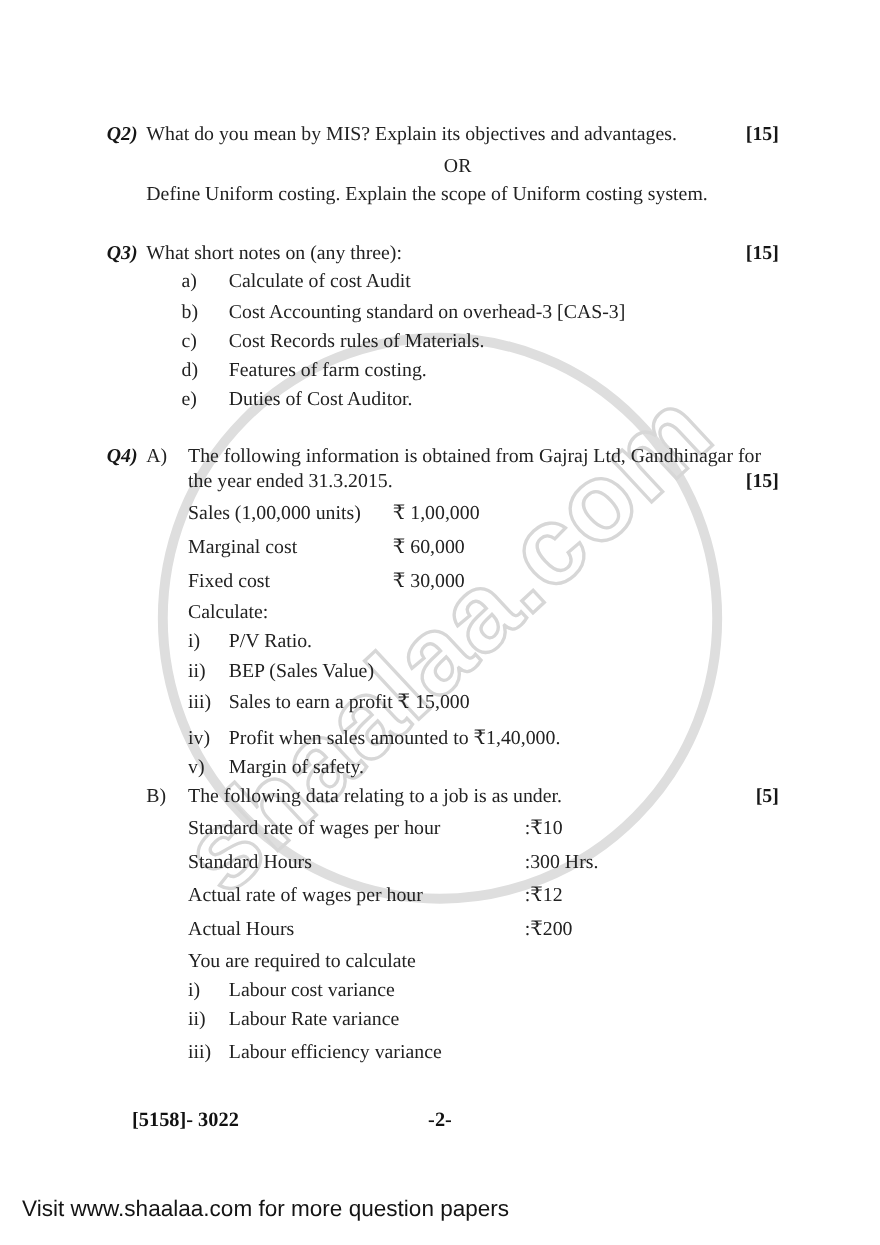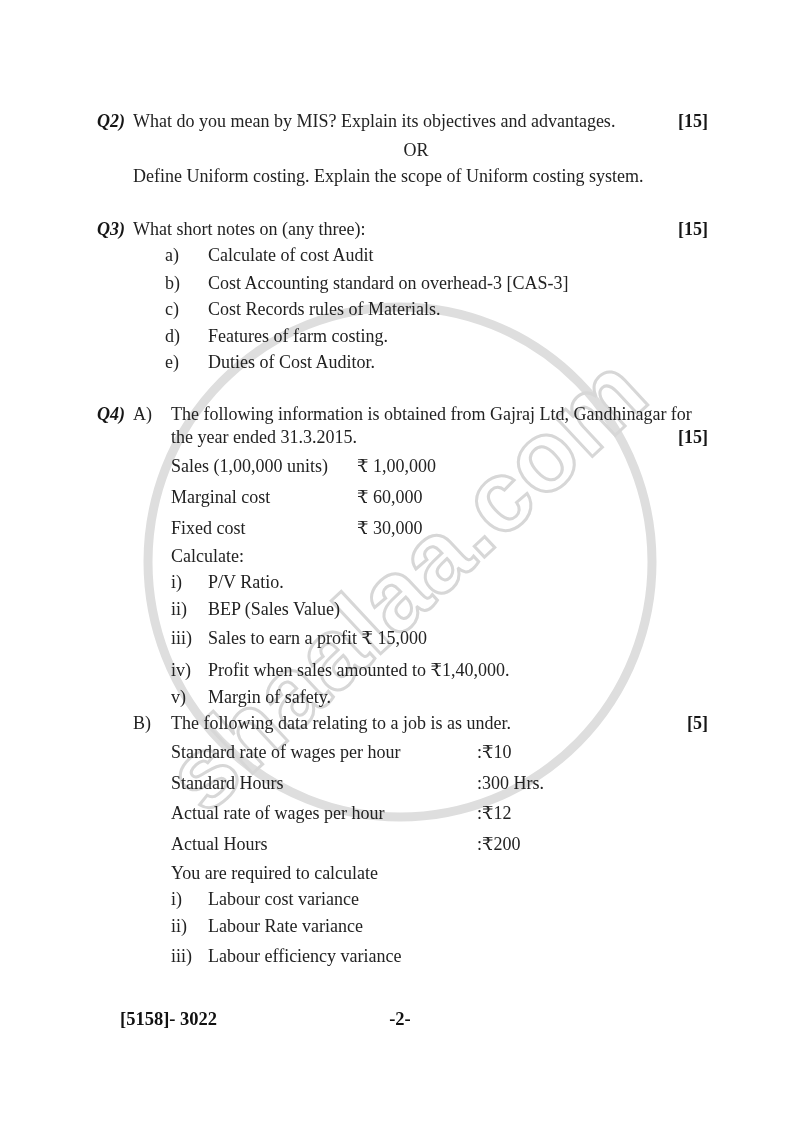--- a/index.html
+++ b/index.html
@@ -176,14 +176,15 @@
       <span class="x208">Labour efficiency variance</span>
     </div>
 
     <div class="ln" style="top:1008px">
       <span class="footer-code">[5158]- 3022</span>
       <span class="page-num">-2-</span>
     </div>
 
   </div>
 
+  <div class="caption">Visit www.shaalaa.com for more question papers</div>
 
 </div>
 
 </body></html>

